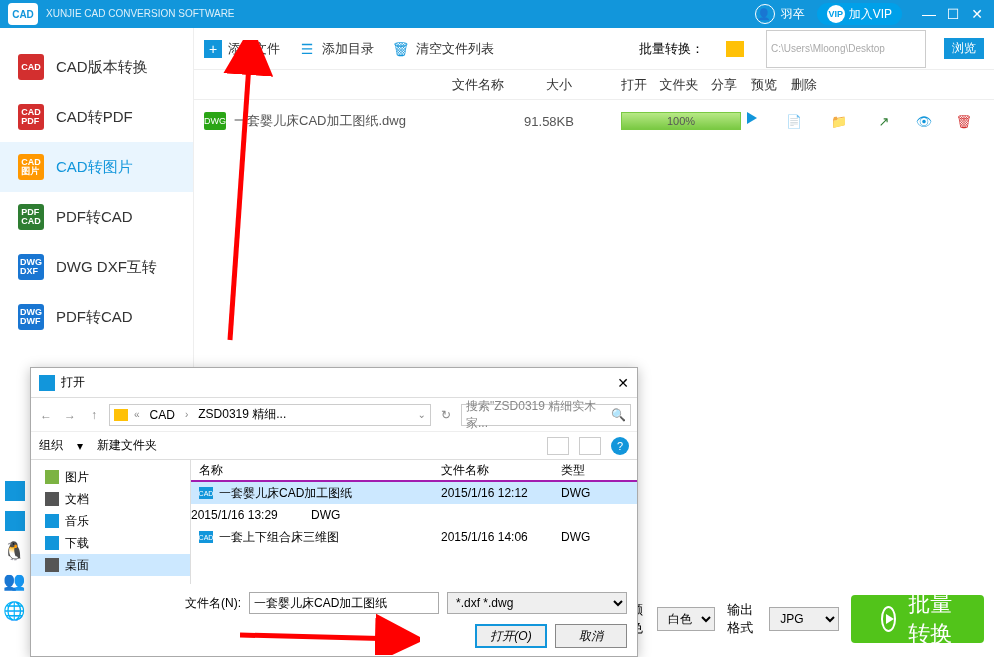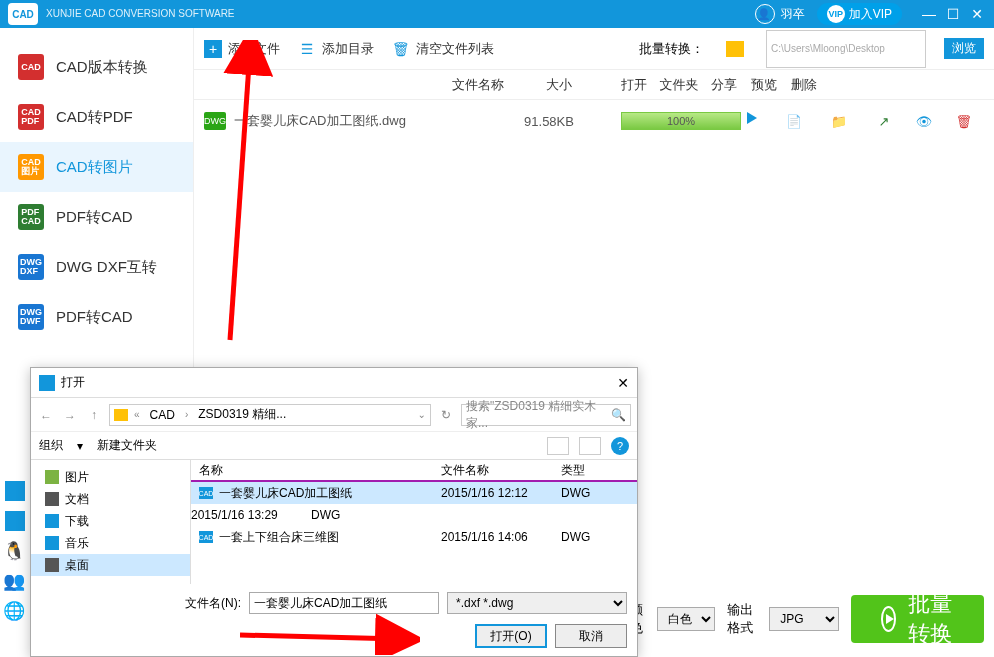--- a/index.html
+++ b/index.html
@@ -94,21 +94,21 @@
 .dlg-row { height:22px; display:flex; align-items:center;}
 .dlg-row.sel { background:#cce8ff;}
 .dlg-row .c-name { width:250px; padding-left:8px; display:flex; align-items:center; gap:6px;}
 .dlg-row .c-date { width:120px;}
 .dlg-row .c-type { flex:1;}
 .cad-ic { width:14px; height:12px; background:#1296db; color:#fff; font-size:7px; display:flex; align-items:center; justify-content:center;}
 .dlg-bottom { padding:8px 10px; display:flex; flex-direction:column; gap:10px;}
 .dlg-bottom-row { display:flex; align-items:center; gap:8px; justify-content:flex-end;}
 .dlg-bottom-row label { font-size:12px;}
 .dlg-bottom-row input, .dlg-bottom-row select { height:22px; border:1px solid #aaa; font-size:12px; padding:0 4px;}
-.dlg-btn { width:72px; height:24px; border:1px solid #888; background:#eee; font-size:12px; cursor:pointer;}
+.dlg-btn { width:72px; height:24px; border:1px solid #888; background:#eee; font-size:12px; cursor:pointer;font-style:italic;}
 .dlg-btn.primary { border:2px solid #1296db;}
 
 .arrow2-svg { position:absolute; top:595px; left:240px; pointer-events:none; }
 </style>
 </head>
 <body>
 
 <div class="titlebar">
   <div class="logo-icon">CAD</div>
   <div>
@@ -275,25 +275,25 @@
       <div class="tree-item">
           <div class="tree-icon" style="background:#7cb342"></div>
           <span>图片</span>
         </div>
       <div class="tree-item">
           <div class="tree-icon" style="background:#555"></div>
           <span>文档</span>
         </div>
       <div class="tree-item">
           <div class="tree-icon" style="background:#1296db"></div>
-          <span>下载</span>
+          <span>音乐</span>
         </div>
       <div class="tree-item">
           <div class="tree-icon" style="background:#1296db"></div>
-          <span>音乐</span>
+          <span>下载</span>
         </div>
       <div class="tree-item sel">
           <div class="tree-icon" style="background:#555"></div>
           <span>桌面</span>
         </div>
     </div>
     <div class="dlg-list">
       <div class="dlg-list-head">
         <div class="c-name">名称</div>
         <div class="c-date">文件名称</div>

